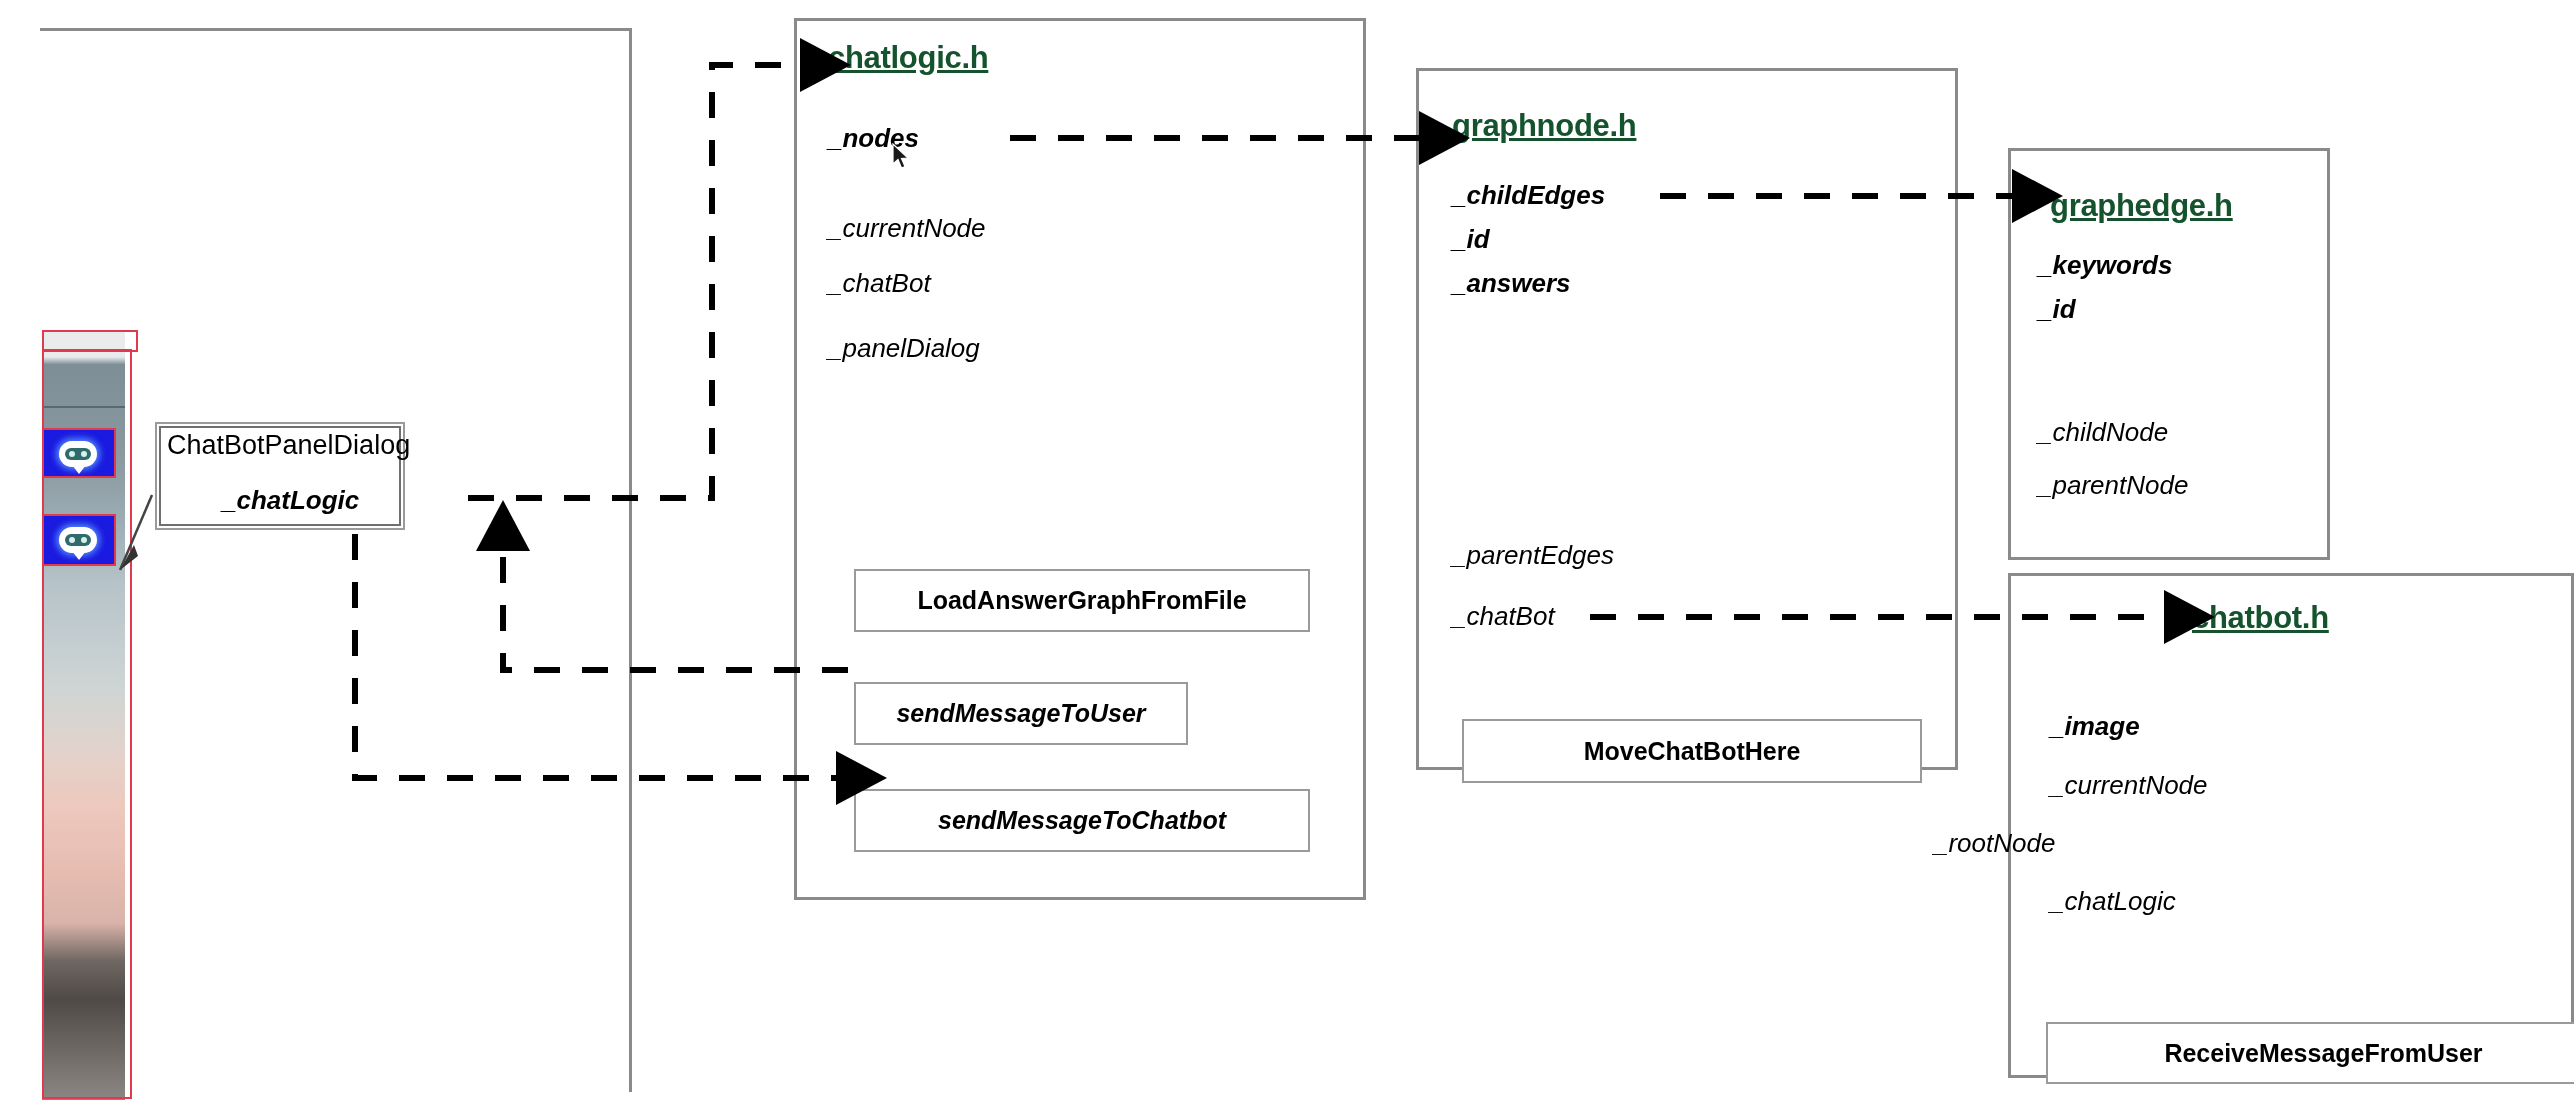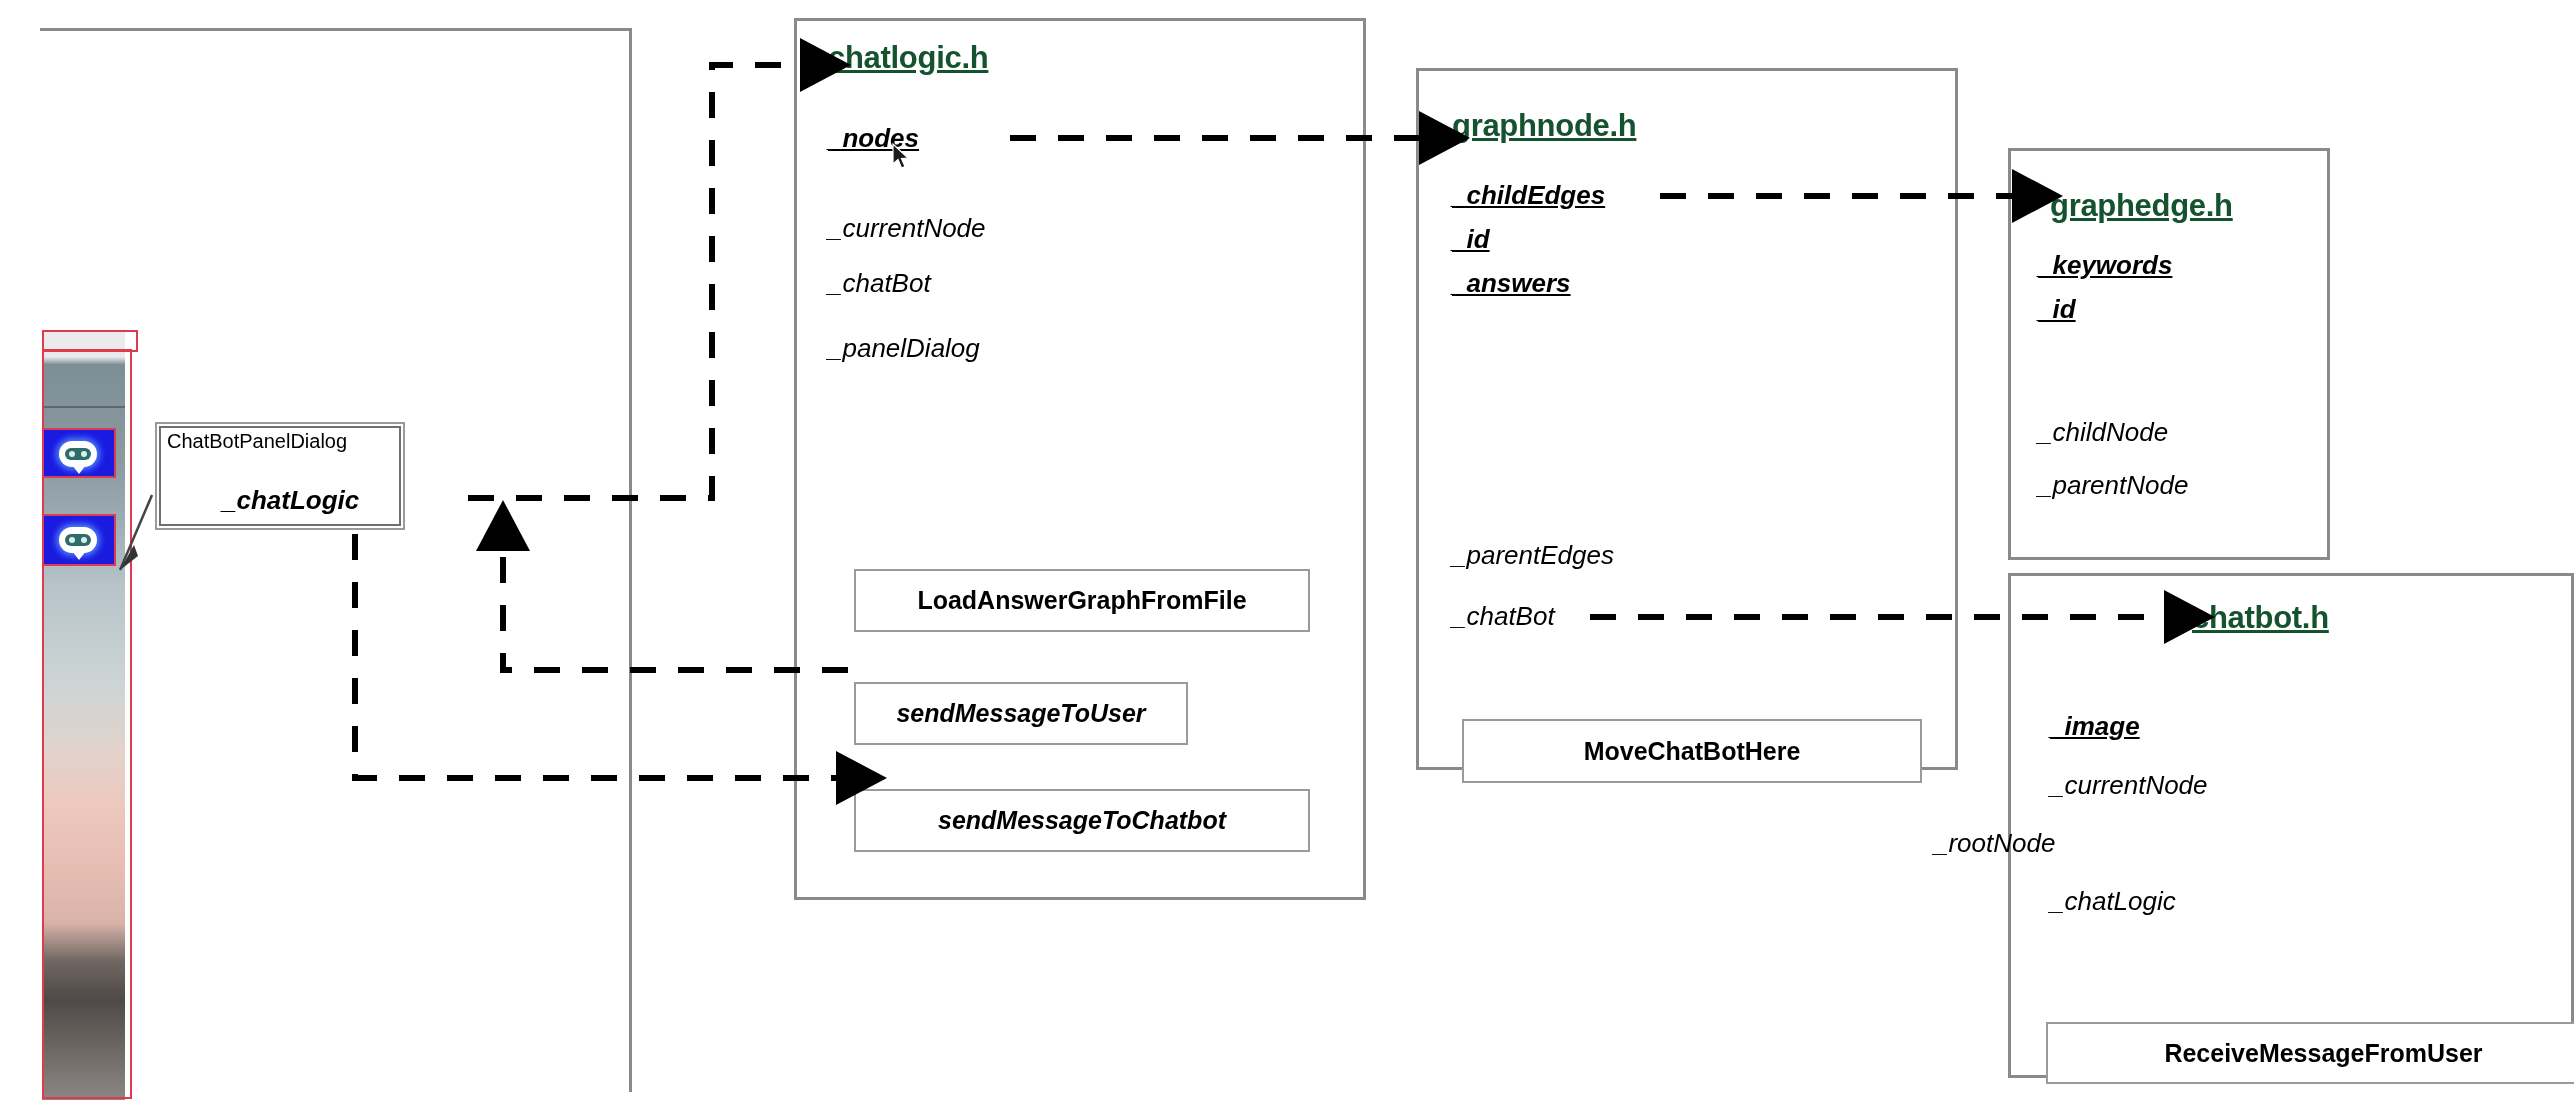--- a/index.html
+++ b/index.html
@@ -49,21 +49,21 @@
     letter-spacing: -0.3px;
   }
 
   .attr {
     position: absolute;
     font-style: italic;
     font-size: 26px;
     color: #000;
     white-space: nowrap;
   }
-  .attr.bold { font-weight: bold; text-decoration: underline; }
+  .attr.bold { font-weight: bold; }
 
   
   .method-box {
     position: absolute;
     box-sizing: border-box;
     border: 2px solid #9a9a9a;
     background: #ffffff;
     display: flex;
     align-items: center;
     justify-content: center;
@@ -83,21 +83,21 @@
     height: 108px;
     box-sizing: border-box;
     border: 2px solid #9a9a9a;
     background: #ffffff;
     box-shadow: inset 0 0 0 2px #ffffff, inset 0 0 0 4px #6f6f6f;
   }
   #panel-dialog-title {
     position: absolute;
     left: 167px;
     top: 430px;
-    font-size: 20px;
+    font-size: 27px;
     color: #000;
     white-space: nowrap;
   }
   #panel-dialog-attr {
     position: absolute;
     left: 222px;
     top: 485px;
     font-size: 26px;
     font-style: italic;
     font-weight: bold;

